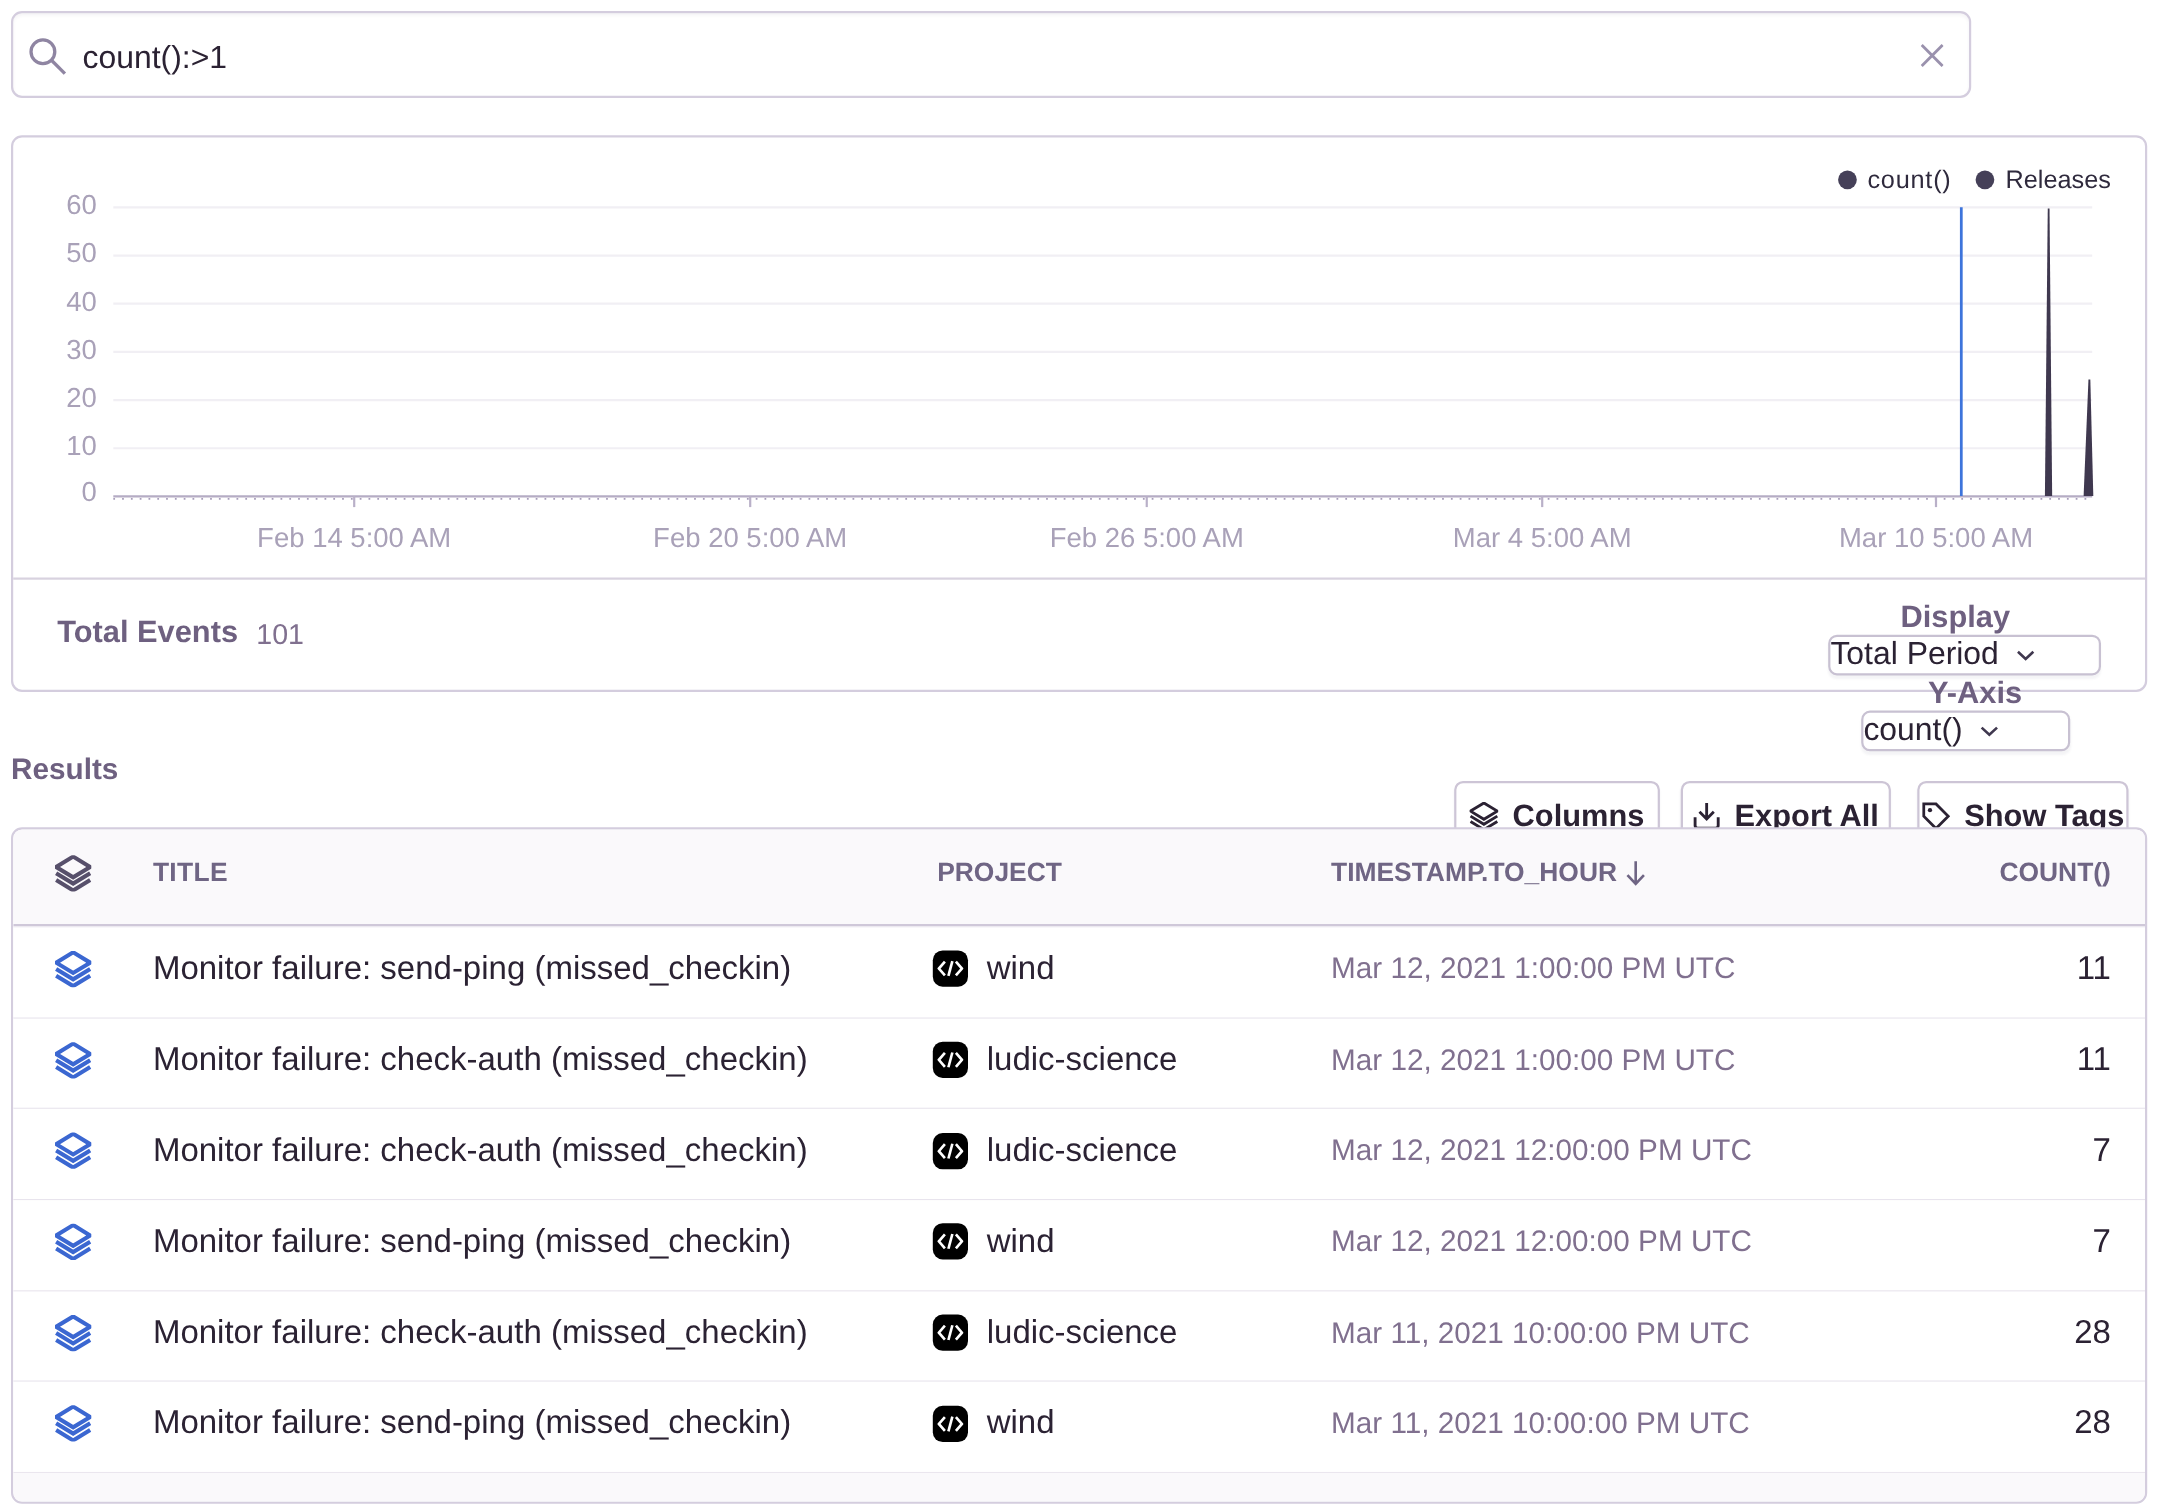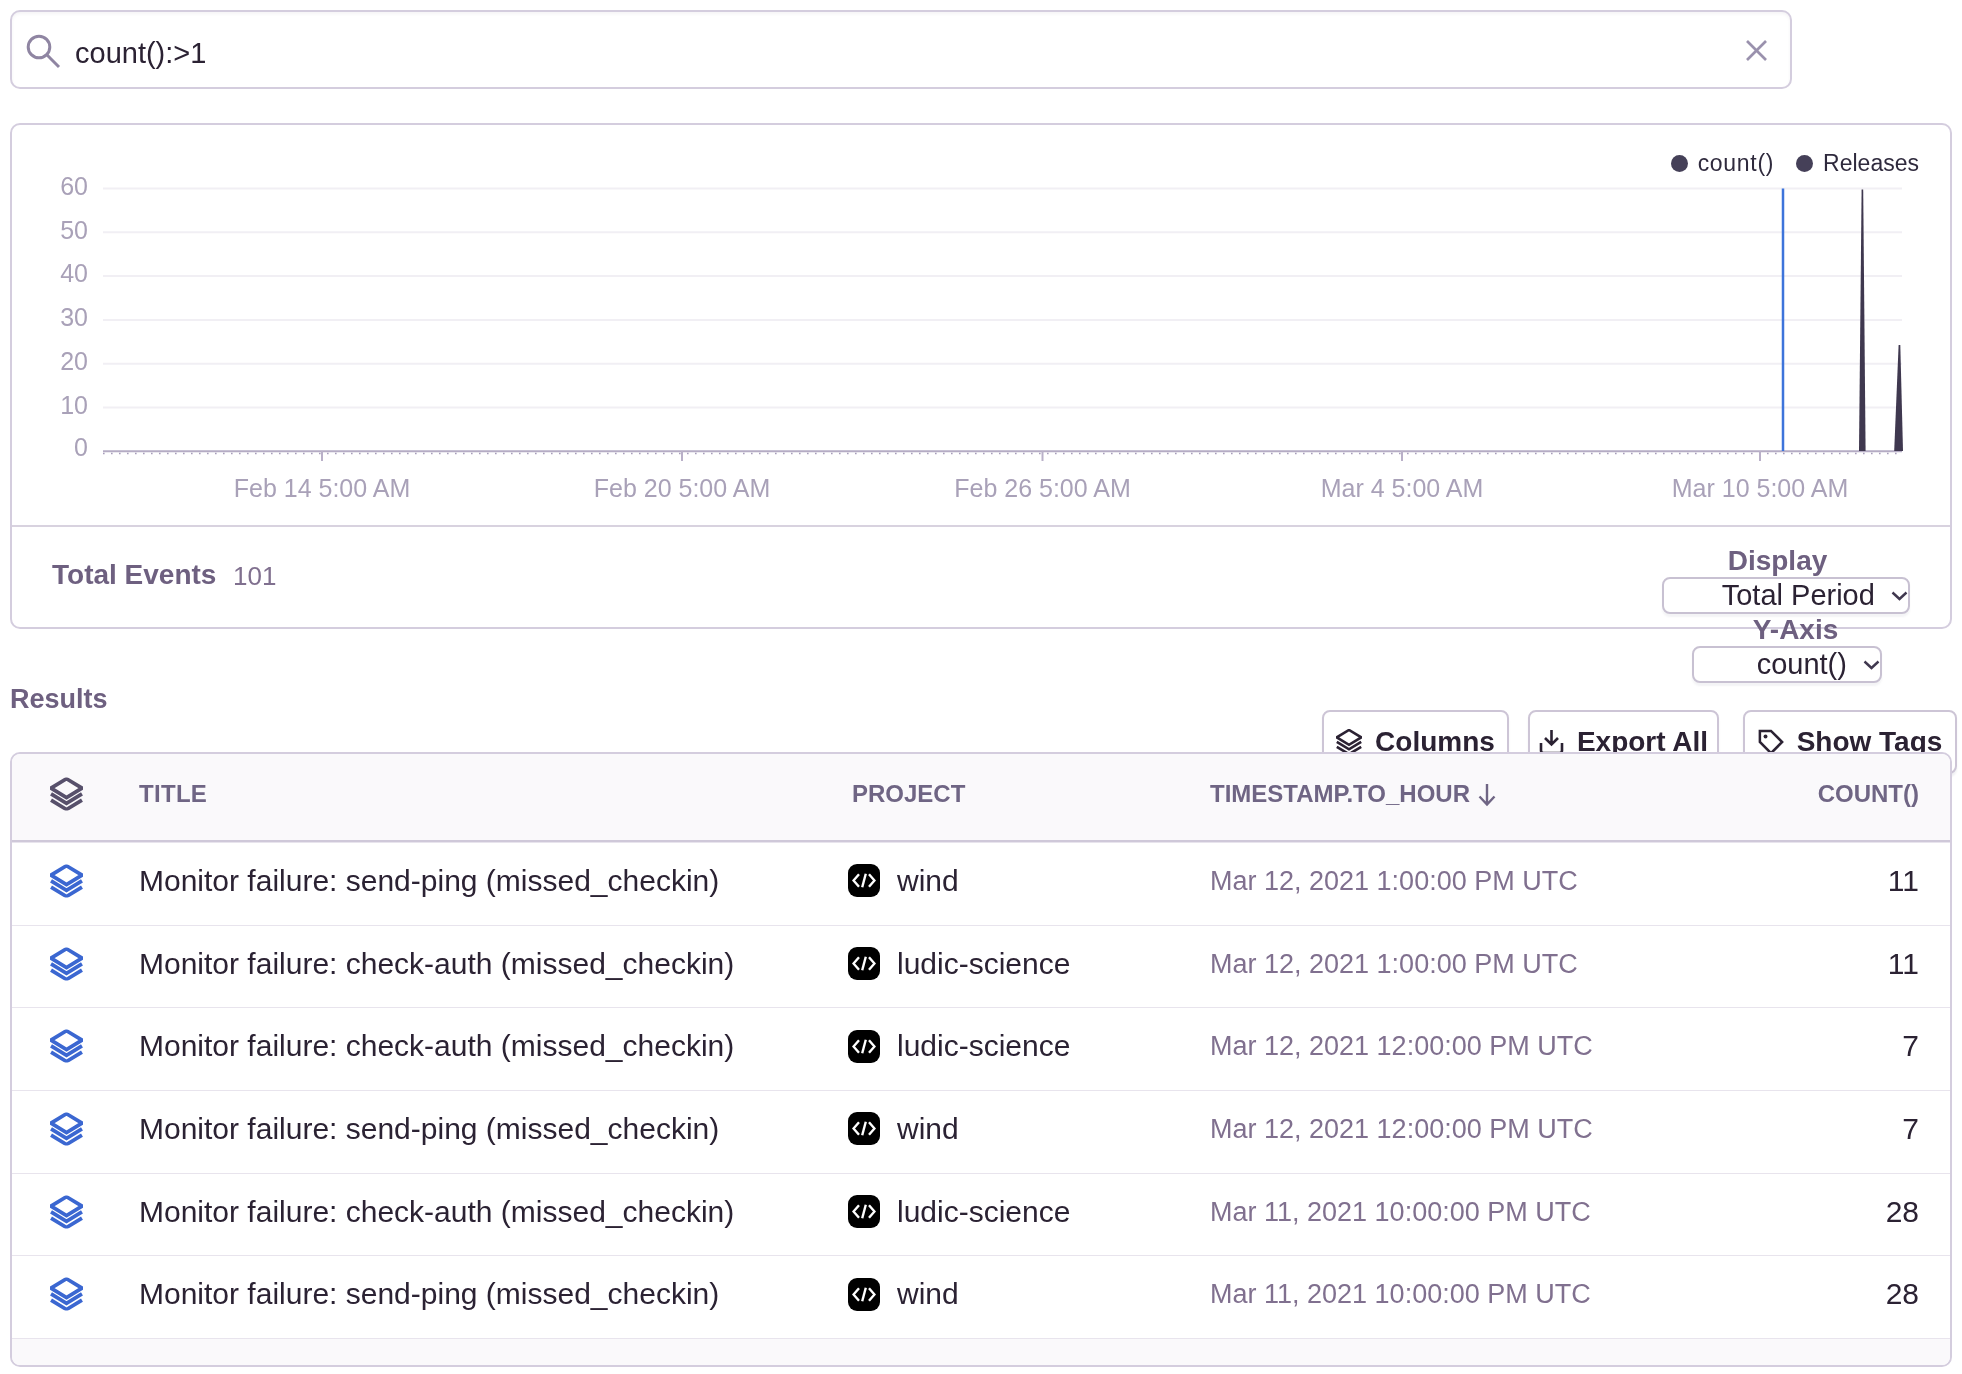--- a/index.html
+++ b/index.html
@@ -19,21 +19,21 @@
   #legend { position:absolute; top:26px; right:31px; height:24px; display:flex;
     align-items:center; font-size:23px; color:#2f2a3d; }
   .ldot { width:17px; height:17px; border-radius:50%; background:#454058; margin-right:10px; }
   #chartfoot { position:absolute; left:0; right:0; top:400px; bottom:0;
     border-top:2px solid #d8d2df; }
   #te-label { position:absolute; left:40px; top:434px; font-size:28px; font-weight:bold; color:#6e6080; }
   #te-num { position:absolute; left:221px; top:436px; font-size:26px; color:#80708f; }
   #footctl { position:absolute; right:40px; top:420px; height:61px; display:flex; align-items:center;flex-direction:column; }
   .ctl-label { font-size:28px; font-weight:bold; color:#6e6080; }
   .dropdown { height:61px; border:2px solid #c8c1d2; border-radius:8px; background:#fff;
-    display:flex; align-items:center; justify-content:flex-end; font-size:29px; color:#2b2233;
+    display:flex; align-items:center; justify-content:flex-start; font-size:29px; color:#2b2233;
     box-shadow:0 3px 2px rgba(70,60,100,0.06); }
 
   
   #results { left:10px; top:684px; font-size:27px; font-weight:bold; color:#6e6080; }
   .btn { position:absolute; top:668px; height:64px; background:#fff;
     border:2px solid #cdc5d6; border-radius:8px; display:flex; align-items:center;
     justify-content:center; font-size:28px; font-weight:bold; color:#2b2233;
     box-shadow:0 3px 2px rgba(70,60,100,0.08);margin-top:42px; }
   .btn svg { margin-right:13px; }
 
@@ -153,21 +153,21 @@
   </svg>
   <span>Columns</span>
 </div>
 <div class="btn" style="left:1528px;width:191px">
   <svg width="25" height="26" viewBox="0 0 25 26" fill="none" stroke="#2b2233" stroke-width="2.6">
     <path d="M12.5 1 V 14.5 M6 9 L12.5 15.5 L19 9"></path>
     <path d="M2 14 V 21.5 Q2 24 4.5 24 H20.5 Q23 24 23 21.5 V14"></path>
   </svg>
   <span>Export All</span>
 </div>
-<div class="btn" style="left:1743px;width:214px">
+<div class="btn" style="left:1743px;width:192px">
   <svg width="26" height="26" viewBox="0 0 16.6 16.6" fill="none" stroke="#2b2233" stroke-width="1.6">
     <path d="M1.2 1.2 H8.3 L15.4 8.3 L8.3 15.4 L1.2 8.3 Z"></path>
     <circle cx="4.8" cy="4.8" r="1.25" fill="#2b2233" stroke="none"></circle>
   </svg>
   <span>Show Tags</span>
 </div>
 
 <div id="table" class="panel">
   <div id="thead">
     <svg class="c-icon" style="top:46%" width="33" height="33" viewBox="0 0 32 32" fill="none" stroke="#57506b" stroke-width="3.6">

